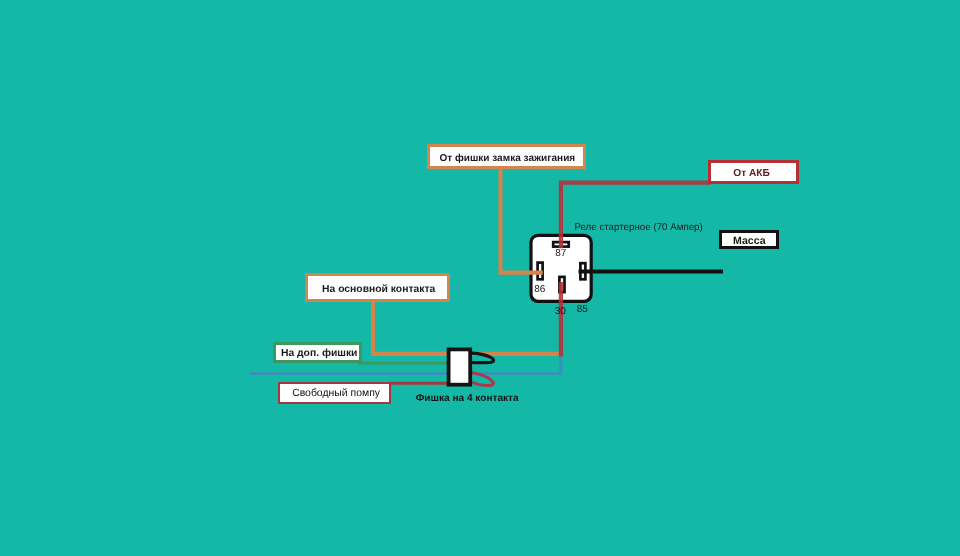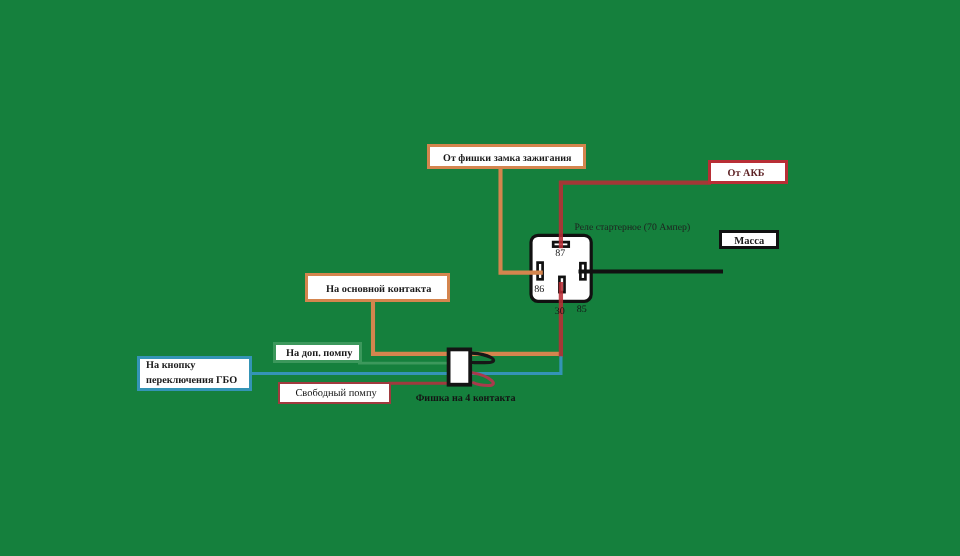--- a/index.html
+++ b/index.html
@@ -1,30 +1,30 @@
 <!DOCTYPE html>
 <html><head>
 <meta charset="utf-8">
 <title>Relay wiring diagram</title>
 <style>
   html,body{margin:0;padding:0;background:#ffffff;}
-  #page{position:relative;width:960px;height:556px;background:#15803d;overflow:hidden;
-        font-family:Liberation Serif, serif;text-rendering:geometricPrecision;}
+  #page{position:relative;width:960px;height:556px;background:#14b8a6;overflow:hidden;
+        font-family:Liberation Sans, sans-serif;text-rendering:geometricPrecision;}
   .lbl span{transform:translateZ(0);display:inline-block;}
   #diagram{position:absolute;left:0;top:0;width:960px;height:556px;}
   .lbl{position:absolute;white-space:nowrap;transform:translateZ(0);}
   
   .lbl.box-ignition,.lbl.box-battery,.lbl.box-ground,.lbl.box-heater,
   .lbl.box-pump,.lbl.box-lpg,.lbl.box-free{
     box-sizing:border-box;background:#fff;display:flex;align-items:center;
     justify-content:center;font-weight:bold;color:#1a1a1a;
   }
   .lbl.box-ignition{left:427.2px;top:144.2px;width:159.2px;height:25.3px;border:3.6px solid #d4854e;
                 font-size:10.05px;font-stretch:condensed;padding-top:3px;padding-left:1px;}
-  .lbl.box-battery {left:708.1px;top:159.6px;width:80px;height:24.1px;border:3.6px solid #b82e35;
+  .lbl.box-battery {left:708.1px;top:159.6px;width:91px;height:24.1px;border:3.6px solid #b82e35;
                 font-size:10.2px;font-stretch:condensed;color:#5d2224;padding-right:4px;padding-top:3px;}
   .lbl.box-ground  {left:719.2px;top:230px;width:60.2px;height:19px;border:3.7px solid #111111;
                 font-size:10.55px;font-stretch:condensed;font-weight:bold;padding-top:3px;}
   .lbl.box-heater  {left:305px;top:273px;width:145.3px;height:28.6px;border:3.5px solid #d4854e;
                 font-size:10.35px;font-stretch:condensed;padding-top:4px;padding-left:2px;}
   .lbl.box-pump    {left:273px;top:342.3px;width:89.4px;height:21.1px;border:3.6px solid #3c985c;
                 font-size:10.35px;font-stretch:condensed;padding-top:2px;padding-left:3px;}
   .lbl.box-lpg     {left:136.7px;top:355.6px;width:115.8px;height:35.3px;border:3.9px solid #3494b6;
                 font-size:10.25px;font-stretch:condensed;
                 flex-direction:column;align-items:flex-start;justify-content:center;
@@ -84,25 +84,21 @@
   <div class="lbl box-battery" style="border-color: rgb(184, 46, 53);">
     <span>От АКБ</span>
   </div>
   <div class="lbl box-ground" style="border-color: rgb(17, 17, 17);">
     <span>Масса</span>
   </div>
   <div class="lbl box-heater" style="border-color: rgb(212, 133, 78);">
     <span>На основной контакта</span>
   </div>
   <div class="lbl box-pump" style="border-color: rgb(60, 152, 92);">
-    <span>На доп. помпу</span>
-  </div>
-  <div class="lbl box-lpg" style="border-color: rgb(52, 148, 182);">
-    <span>На кнопку
-переключения ГБО</span>
+    <span>На доп. фишки</span>
   </div>
   <div class="lbl box-free" style="border-color: rgb(160, 58, 62);">
     <span>Свободный помпу</span>
   </div>
 
   <div class="lbl cap-relay">Реле стартерное (70 Ампер)</div>
   <div class="lbl cap-connector">Фишка на 4 контакта</div>
 
   <div class="lbl pin pin87">87</div>
   <div class="lbl pin pin86">86</div>

